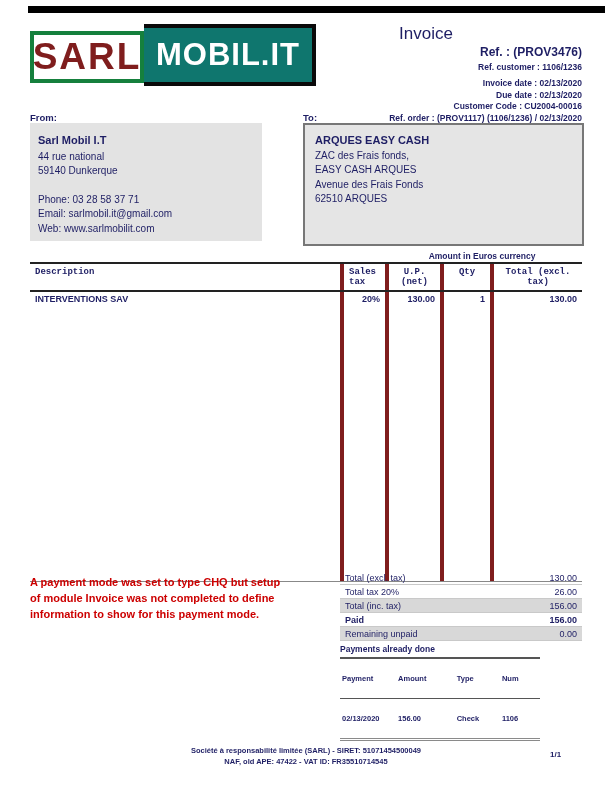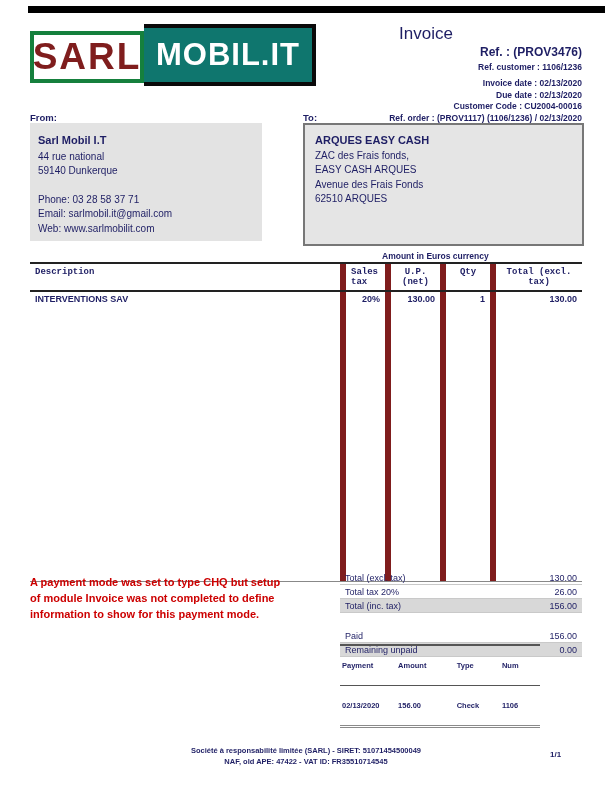--- a/index.html
+++ b/index.html
@@ -42,43 +42,43 @@
   }
   .from-box .org-name { font-size:11px; font-weight:bold; margin-bottom:1px; }
   .from-contact { margin-top:14px; }
   .to-box {
     position:absolute; left:303px; top:123px; width:281px; height:123px;
     background:#e5e5e5; border:2px solid #777; box-sizing:border-box; padding:8px 10px;
     font-size:10px; line-height:1.45;
   }
   .to-box .org-name { font-size:11px; font-weight:bold; }
 
-  .currency-note { position:absolute; left:382px; top:251px; width:200px; text-align:left;
+  .currency-note { position:absolute; left:382px; top:251px; width:200px; text-align:center;
     font-size:8.5px; font-weight:bold; }
 
   
   .items { position:absolute; left:30px; top:262px; width:552px;
     border-top:2px solid #222; border-bottom:1px solid #888; box-sizing:border-box; }
   .irow { display:flex; }
   .items-header { border-bottom:2px solid #222; }
-  .icell { box-sizing:border-box; border-left:6px solid #7f1d1d; padding:2px 5px;
+  .icell { box-sizing:border-box; border-left:4px solid #7f1d1d; padding:2px 5px;
     font-size:9px; font-weight:bold; }
   .icell:first-child { border-left:none; }
   .c0 { width:310px; } .c1 { width:45px; } .c2 { width:55px; } .c3 { width:50px; } .c4 { width:92px; }
   .items-header .icell { padding-top:3px; padding-bottom:3px;font-family:Liberation Mono, monospace; }
   .th-center { text-align:center; }
   .items-body .icell { height:289px; }
   .num { text-align:right; }
 
   
   .totals { position:absolute; left:340px; top:571px; width:242px; }
   .t-row { display:flex; justify-content:space-between; align-items:center;
     height:13px; font-size:9px; padding:0 5px; border-bottom:1px solid #c9c9c9; }
   .t-row.shaded { background:#d8d8d8;gap:39px; }
-  .t-row.bold { font-weight:normal;margin-top:16px; }
+  .t-row.bold { font-weight:bold; }
 
   
   .warning { position:absolute; left:30px; top:575px; width:256px;
     color:#cc0000; font-weight:bold; font-size:11px; line-height:1.45; }
 
   
   .payments { position:absolute; left:340px; top:644px; width:200px; }
   .p-title { font-size:8.5px; font-weight:bold; margin-bottom:3px; }
   .p-table { width:200px; border-collapse:collapse; }
   .p-table th, .p-table td { font-size:7.5px; font-weight:bold; text-align:left;
@@ -173,20 +173,21 @@
     </div>
     <div class="t-row shaded">
       <span>Remaining unpaid</span>
       <span>0.00</span>
     </div>
   </div>
 
   <div class="warning">A payment mode was set to type CHQ but setup of module Invoice was not completed to define information to show for this payment mode.</div>
 
   <div class="payments">
+    <div class="p-title">Payments already done</div>
     <table class="p-table">
       <thead>
         <tr>
           <th class="pc0">Payment</th>
           <th class="pc1">Amount</th>
           <th class="pc2">Type</th>
           <th class="pc3">Num</th>
         </tr>
       </thead>
       <tbody>

